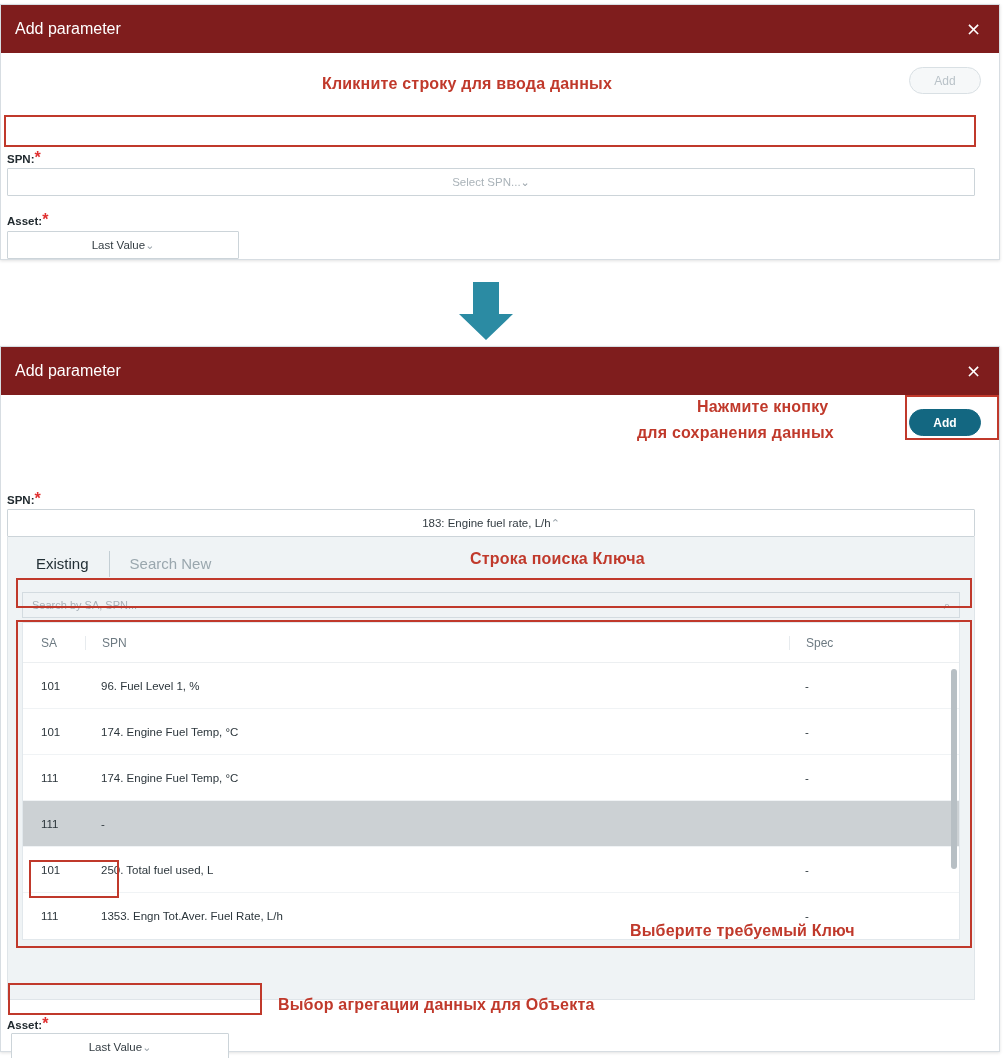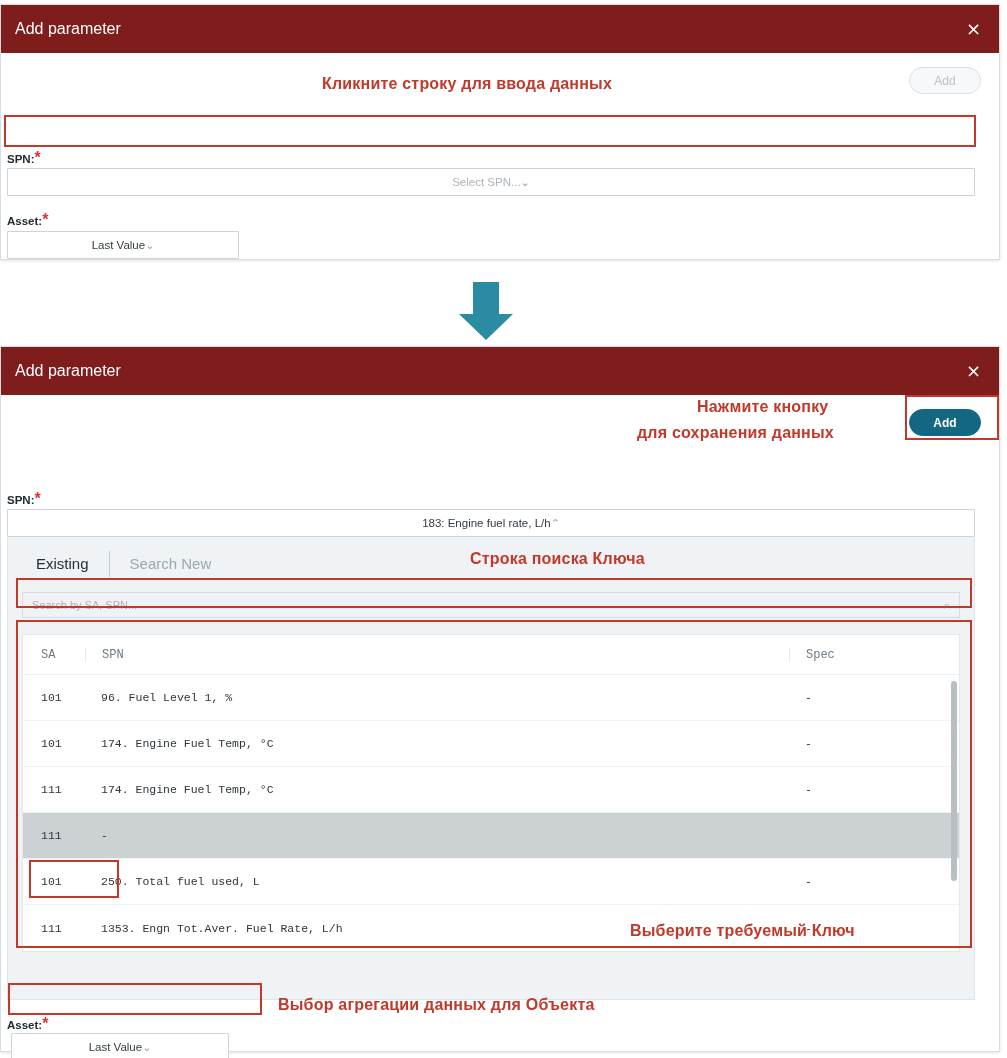--- a/index.html
+++ b/index.html
@@ -150,29 +150,28 @@
   .search-row {
     height: 26px;
     background: #eff3f5;
     border: 1px solid #d3dbe0;
     display: flex;
     align-items: center;
     justify-content: space-between;
     padding: 0 9px;
     font-size: 11px;
     color: #a7b1b8;
-    margin-bottom: 16px;
+    margin-bottom: 4px;
   }
   .search-icon { color: #8c979e; font-size: 11px; font-family: "DejaVu Sans", sans-serif; }
 
   .tbl {
     background: #ffffff;
     border: 1px solid #e2e8ec;
     position: relative;
-    font-family: Liberation Mono, monospace;
   }
   .tbl-head {
     display: flex;
     height: 40px;
     align-items: center;
     font-size: 12px;
     color: #6d7a82;
     border-bottom: 1px solid #eceff1;
   }
   .c-sa  { width: 62px; padding-left: 18px; }

